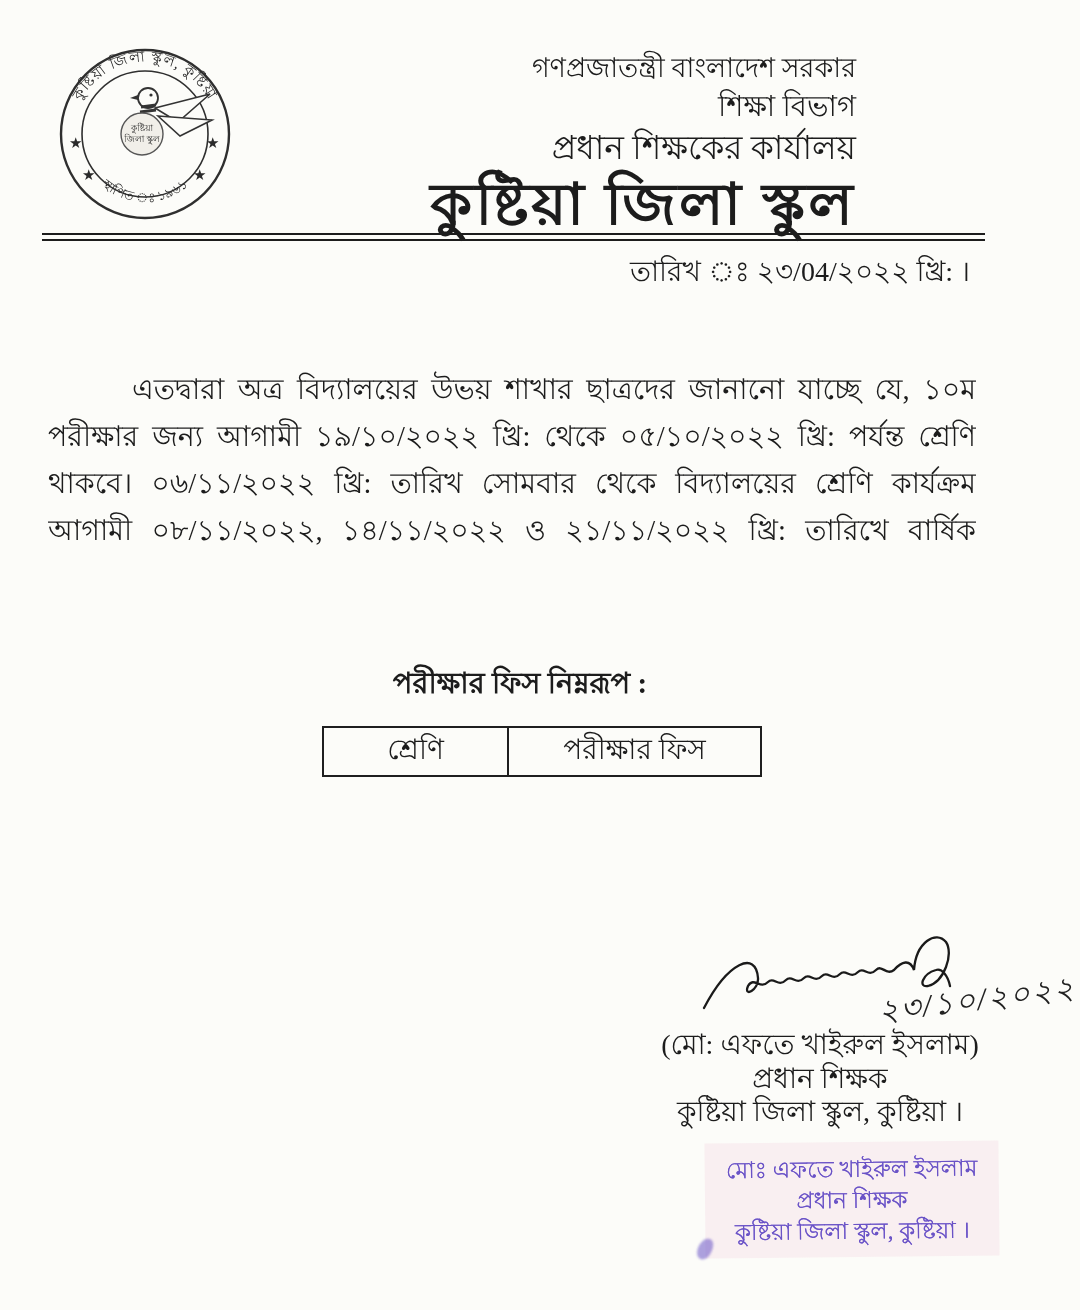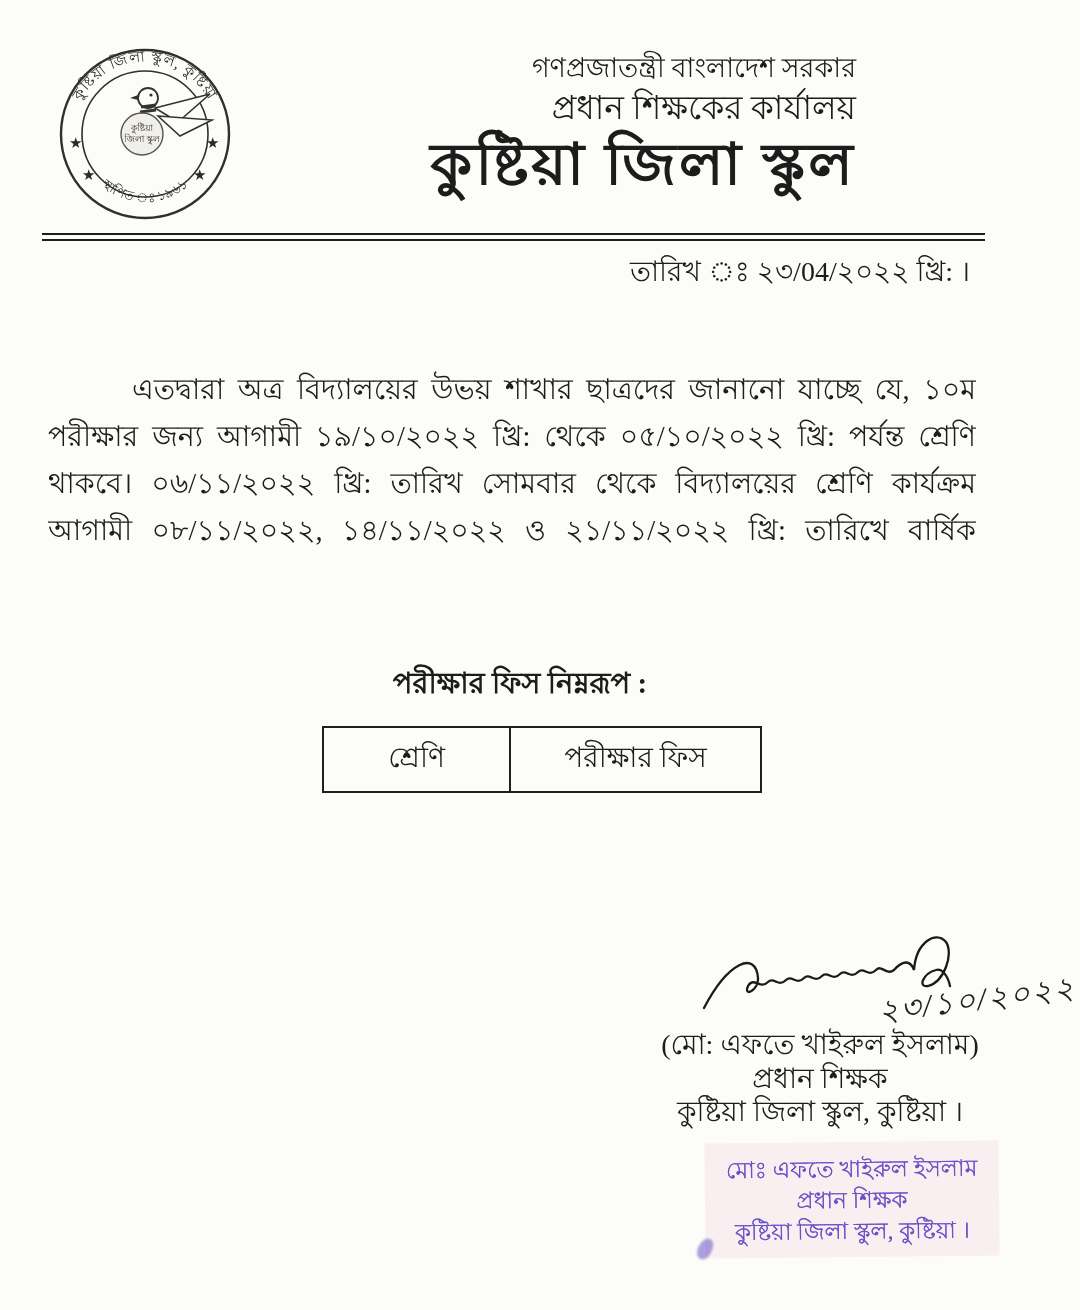--- a/index.html
+++ b/index.html
@@ -38,21 +38,21 @@
   .body-text .just{text-align:justify;text-align-last:justify;white-space:normal;height:47px;overflow:hidden;}
   .body-text .l0{text-indent:84px;}
   
   .fees-title{position:absolute;left:0;top:660px;width:1040px;text-align:center;font-size:29px;font-weight:bold;}
   table.fees{
     position:absolute;left:322px;top:726px;width:440px;
     border-collapse:collapse;font-size:28px;
   }
   table.fees td,table.fees th{
     border:2px solid #1f1f1f;text-align:center;font-weight:normal;
-    height:37px;padding:8px;
+    height:37px;padding:0;
   }
   table.fees .c1{width:184px;}
   table.fees .c2{width:252px;margin-left:47px;}
   
   .sig-svg{position:absolute;left:690px;top:928px;width:300px;height:110px;}
   .sig-date{
     position:absolute;left:878px;top:975px;font-size:31px;font-style:italic;
     transform:rotate(-7deg);letter-spacing:2px;color:#222;white-space:nowrap;
   }
   .sig-block{position:absolute;left:620px;top:1028px;width:400px;text-align:center;font-size:28px;}
@@ -108,20 +108,21 @@
       <g>
         <circle cx="90" cy="86" r="21" fill="#f1efe9" stroke="#555" stroke-width="1.4"></circle>
         <text x="90" y="83" font-size="9" text-anchor="middle">কুষ্টিয়া</text>
         <text x="90" y="94" font-size="9" text-anchor="middle">জিলা স্কুল</text>
       </g>
     </svg>
   </div>
 
   <div class="header">
     <div class="h-govt">গণপ্রজাতন্ত্রী বাংলাদেশ সরকার</div>
+    <div class="h-div">শিক্ষা বিভাগ</div>
     <div class="h-office">প্রধান শিক্ষকের কার্যালয়</div>
     <div class="h-school">কুষ্টিয়া জিলা স্কুল</div>
   </div>
 
   <div class="double-rule"></div>
 
   <div class="date-line">তারিখ ঃ ২৩/04/২০২২ খ্রি: ।</div>
 
   <div class="body-text">
     <div class="line just l0">এতদ্বারা অত্র বিদ্যালয়ের উভয় শাখার ছাত্রদের জানানো যাচ্ছে যে, ১০ম শ্রেণির নির্বাচনী</div>

